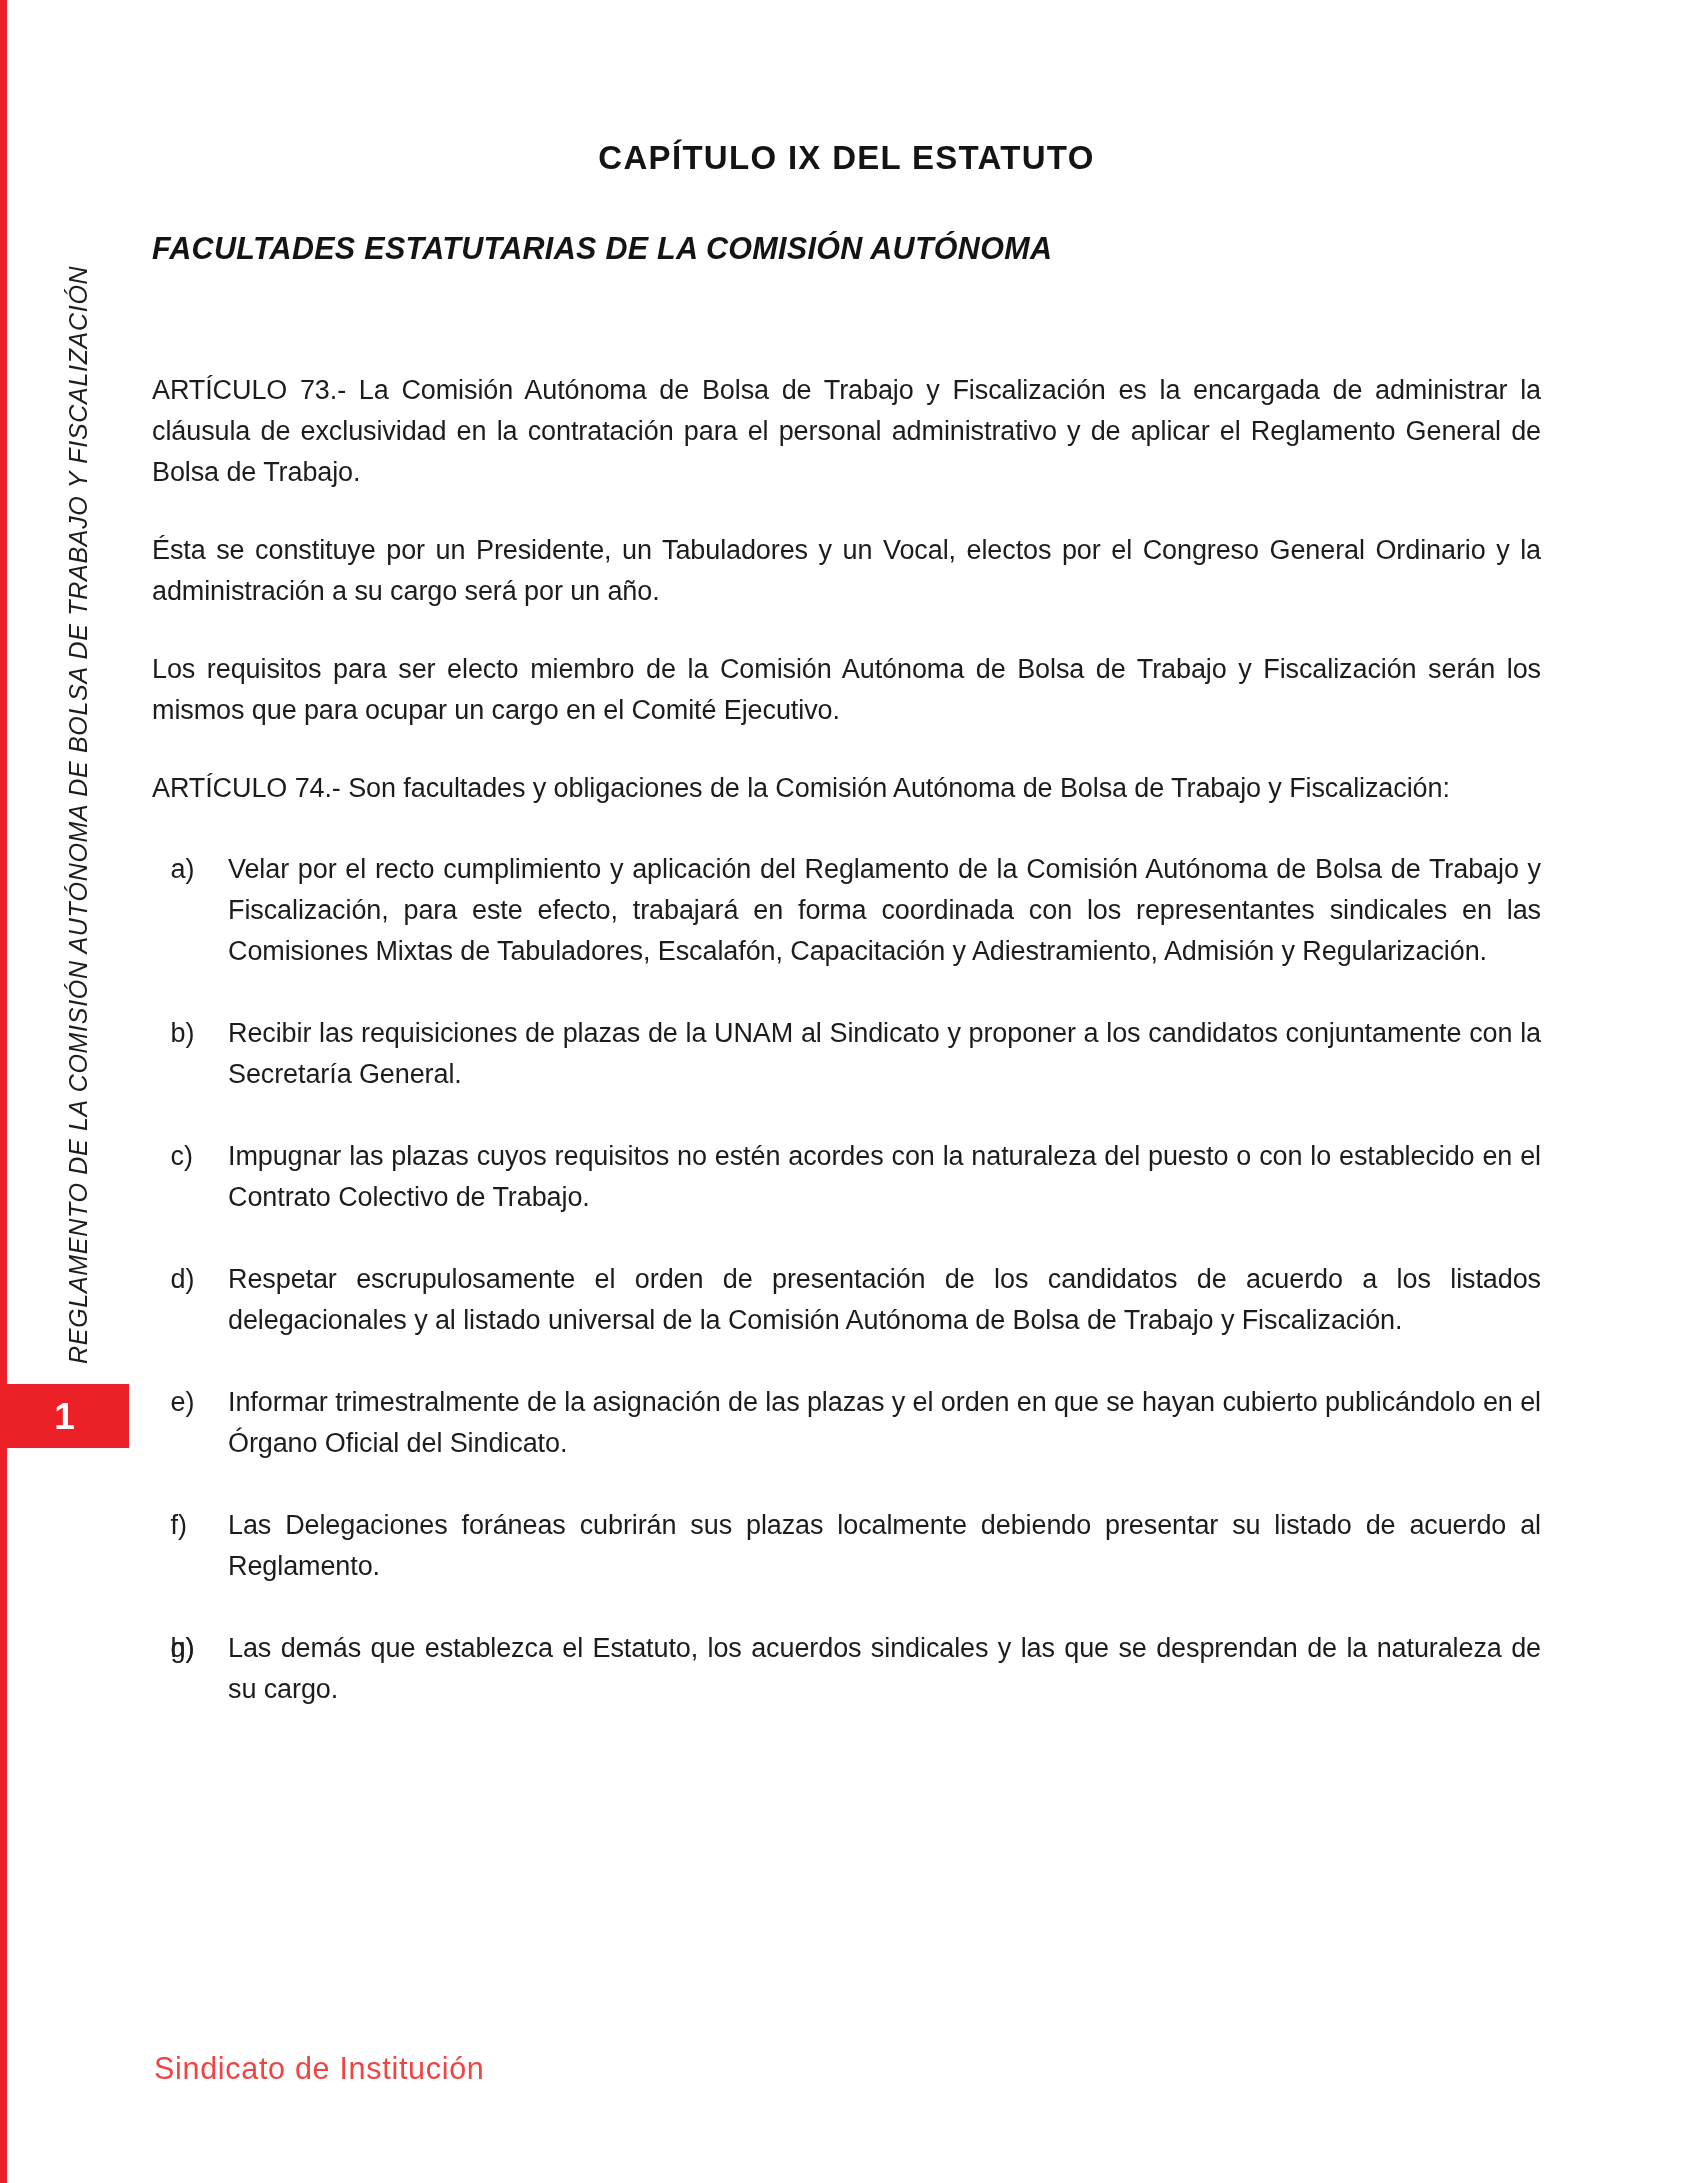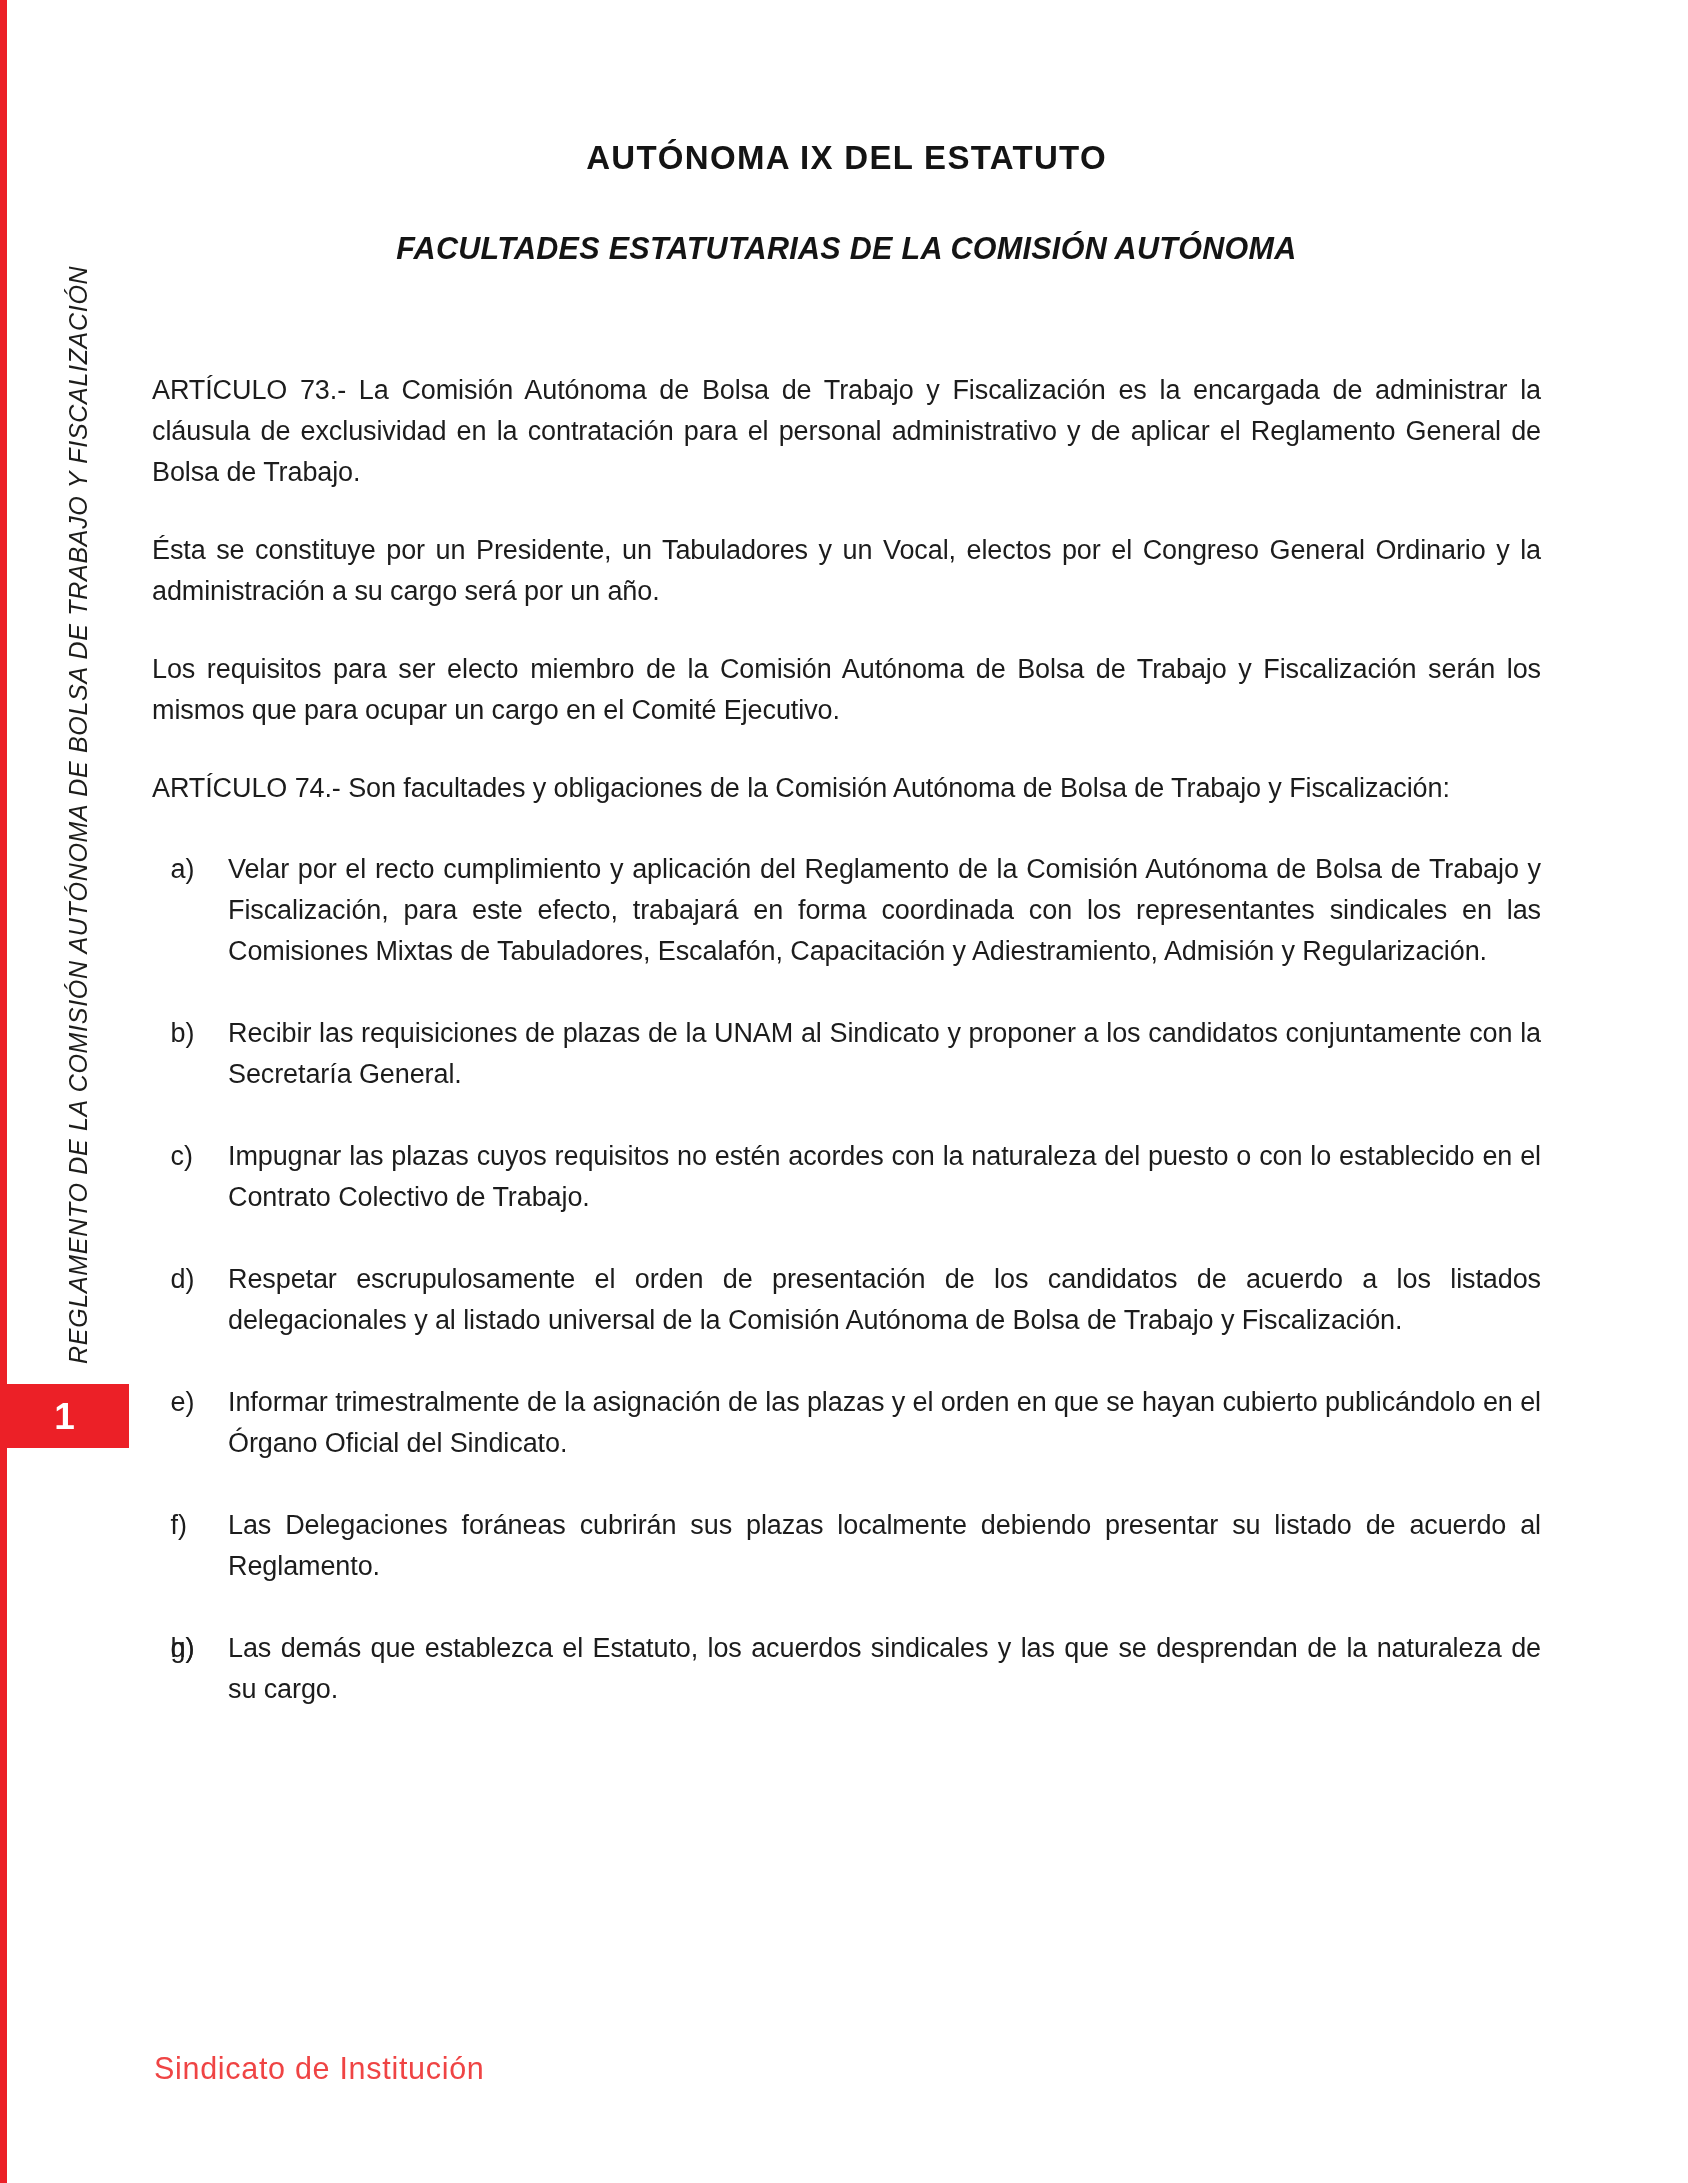--- a/index.html
+++ b/index.html
@@ -50,21 +50,20 @@
     margin: 0;
     text-align: center;
     font-size: 33px;
     font-weight: bold;
     letter-spacing: 1.3px;
     color: #141414;
   }
 
   .doc-subtitle {
     margin-top: 52px;
-    text-align: center;
     font-weight: bold;
     font-style: italic;
     font-size: 30.5px;
     line-height: 38px;
     letter-spacing: 0.3px;
     color: #141414;
   }
 
   .para {
     margin: 0;
@@ -103,21 +102,21 @@
 <div class="spine"></div>
 
 <div class="spine-label">REGLAMENTO DE LA COMISIÓN AUTÓNOMA DE BOLSA DE TRABAJO Y FISCALIZACIÓN</div>
 
 <div class="page-badge">
   <span>1</span>
 </div>
 
 <div class="content">
 
-  <h1 class="doc-title">AUTÓNOMA IX DEL ESTATUTO</h1>
+  <h1 class="doc-title">CAPÍTULO IX DEL ESTATUTO</h1>
 
   <div class="doc-subtitle">
     <div>FACULTADES ESTATUTARIAS DE LA COMISIÓN AUTÓNOMA</div>
   </div>
 
   <p class="para first-para"><span class="lbl">ARTÍCULO 73.-</span><span> La Comisión Autónoma de Bolsa de Trabajo y Fiscalización es la encargada de administrar la cláusula de exclusividad en la contratación para el personal administrativo y de aplicar el Reglamento General de Bolsa de Trabajo.</span></p>
 
   <p class="para mt">Ésta se constituye por un Presidente, un Tabuladores y un Vocal, electos por el Congreso General Ordinario y la administración a su cargo será por un año.</p>
 
   <p class="para mt">Los requisitos para ser electo miembro de la Comisión Autónoma de Bolsa de Trabajo y Fiscalización serán los mismos que para ocupar un cargo en el Comité Ejecutivo.</p>

